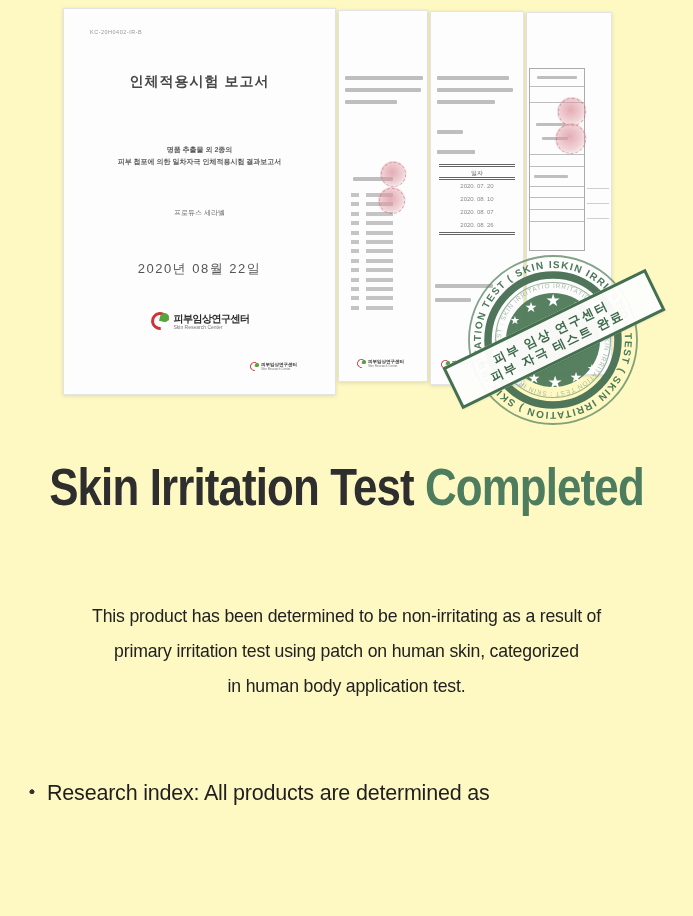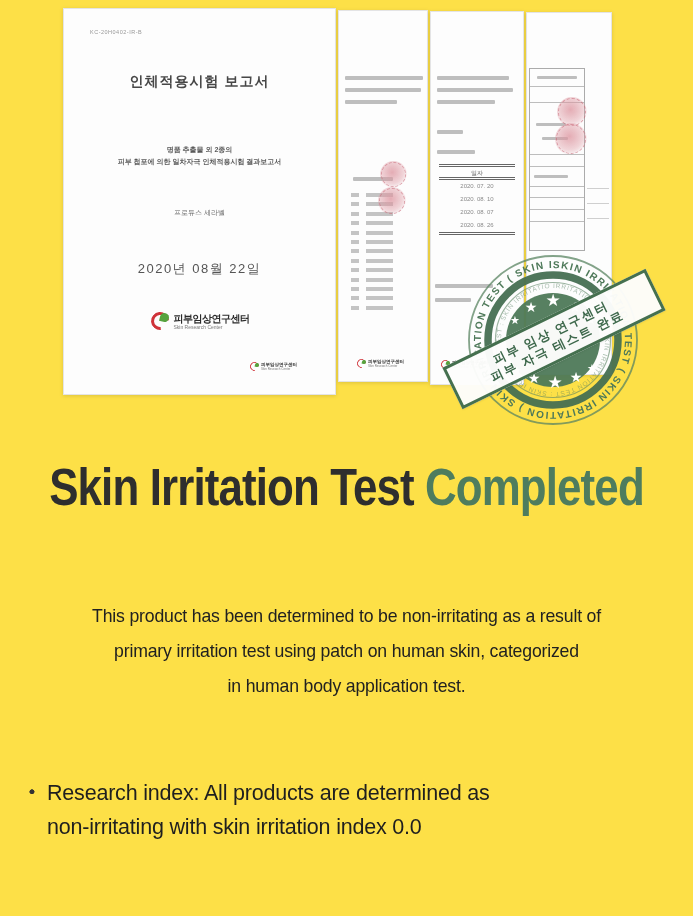--- a/index.html
+++ b/index.html
@@ -1,19 +1,19 @@
 <!DOCTYPE html>
 <html><head>
 <meta charset="utf-8">
 <style>
   * { box-sizing: border-box; }
   html,body { margin:0; padding:0; background:#ffffff; }
   .canvas {
     position:relative; width:693px; height:916px; overflow:hidden;
-    background:#fde047; font-family:"Liberation Sans", sans-serif;
+    background:#fef9c3; font-family:"Liberation Sans", sans-serif;
   }
 
   
   .page { position:absolute; background:#fdfdfd; border:1px solid #e4e4e5;
           box-shadow:0 1px 4px rgba(0,0,0,.13); }
   .page1 { left:63px;  top:8px;  width:273px; height:387px; z-index:2; }
   .page2 { left:338px; top:10px; width:90px;  height:372px; z-index:2; }
   .page3 { left:430px; top:11px; width:94px;  height:374px; z-index:2; }
   .page4 { left:526px; top:12px; width:86px;  height:363px; z-index:1; }
 
@@ -301,17 +301,16 @@
   <ul class="bullets">
     <li>
       <span class="dot">•</span>
     </li>
     <li>
       <span class="dot">•</span>
     </li>
     <li>
       <span class="dot">•</span>
       <span style="display:block;">Research index: All products are determined as</span>
-      <span style="display:block;">non-irritating with skin irritation index 0.0</span>
     </li>
   </ul>
 
 </div>
 
 </body></html>

